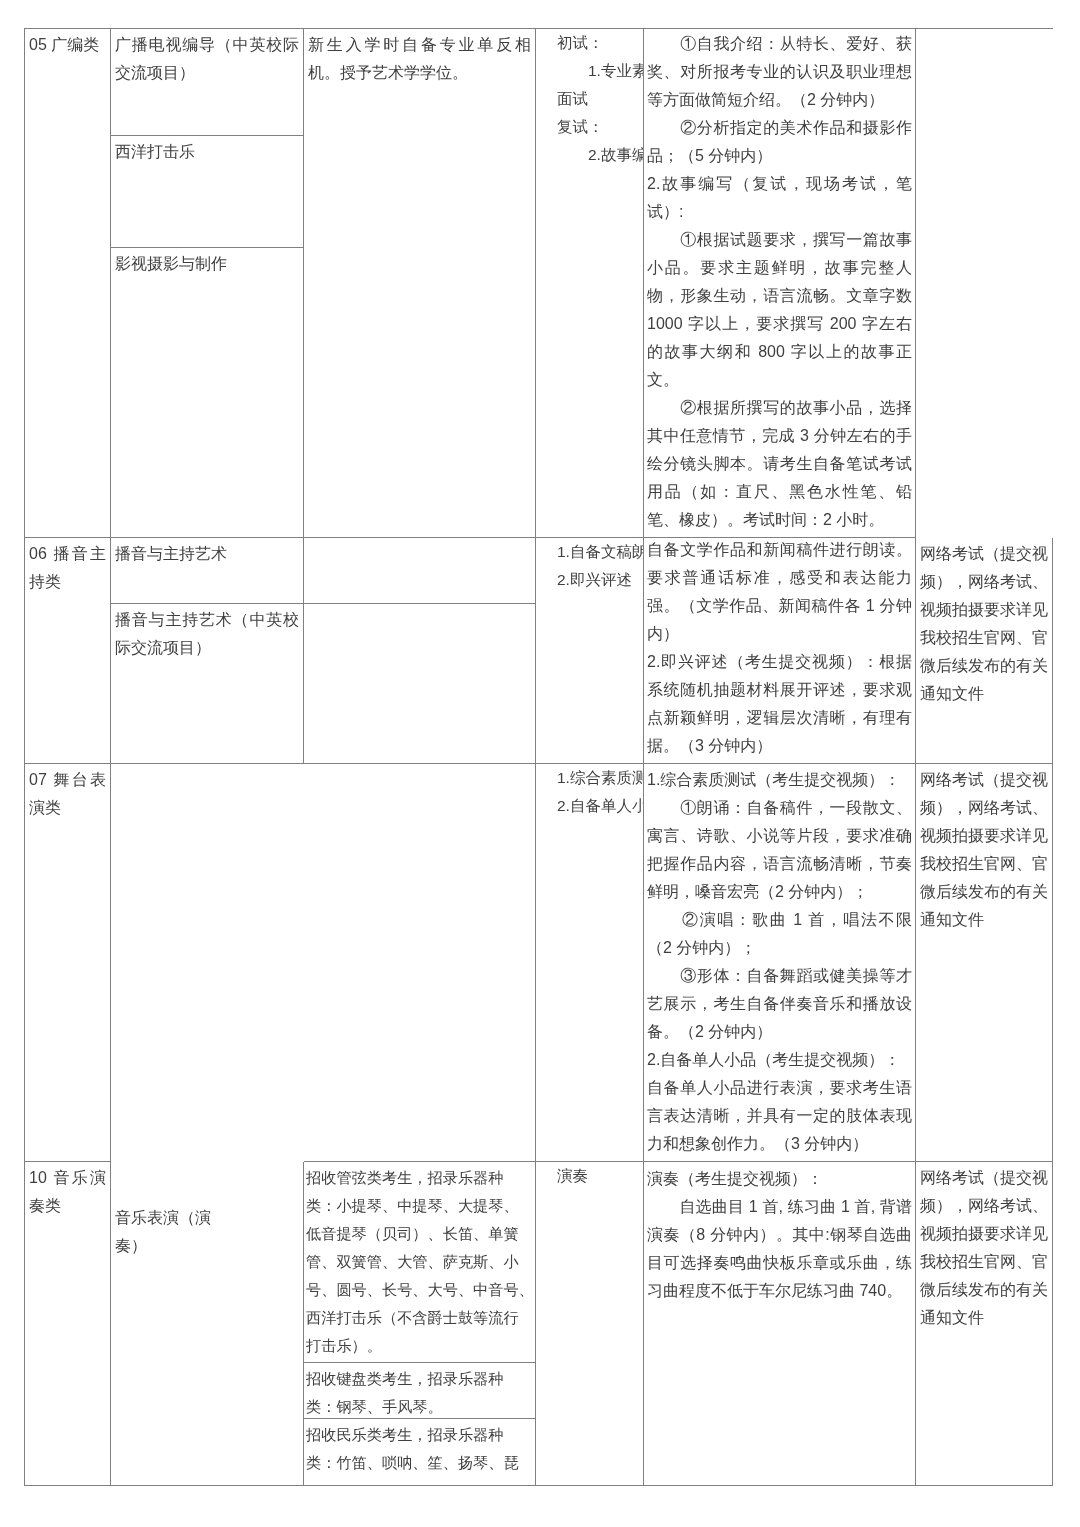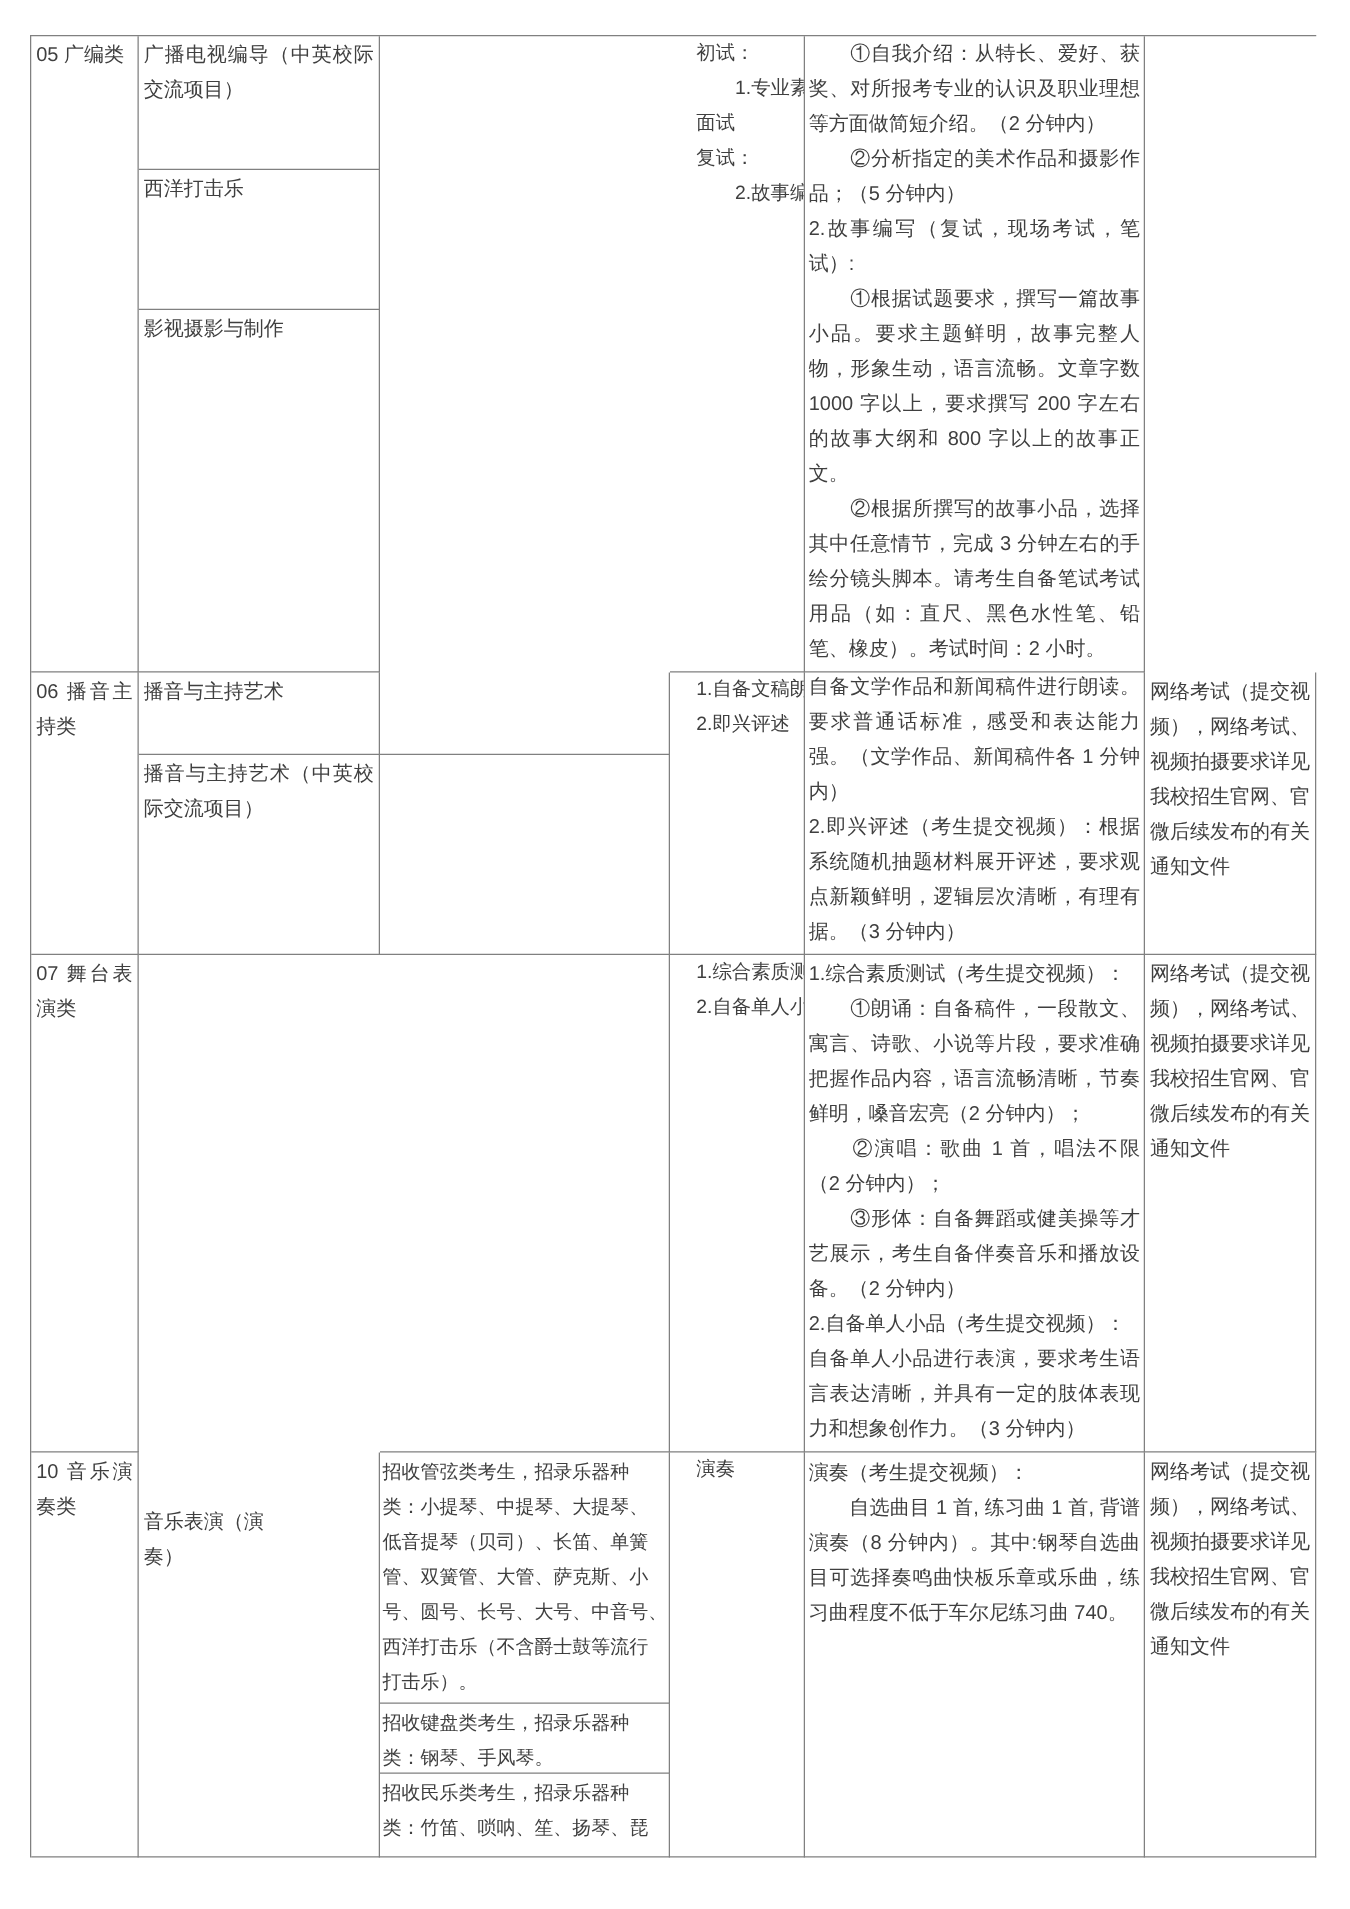--- a/index.html
+++ b/index.html
@@ -39,20 +39,23 @@
     <div class="txt">05 广编类</div>
   </div>
   <div class="c" style="grid-area:1/2/2/3">
     <div class="txt">广播电视编导（中英校际交流项目）</div>
   </div>
   <div class="c" style="grid-area:2/2/3/3">
     <div class="txt">西洋打击乐</div>
   </div>
   <div class="c" style="grid-area:3/2/4/3">
     <div class="txt">影视摄影与制作</div>
+  </div>
+  <div class="c" style="grid-area:1/3/4/4">
+    <div class="txt">新生入学时自备专业单反相机。授予艺术学学位。</div>
   </div>
   <div class="c subj" style="grid-area:1/4/4/5">
     <div class="txt">初试：
 　　1.专业素质
 面试
 复试：
 　　2.故事编写</div>
   </div>
   <div class="c top cont" style="grid-area:1/5/4/6">
     <div class="txt">1.专业素质面试（初试，考生提交视频）：

